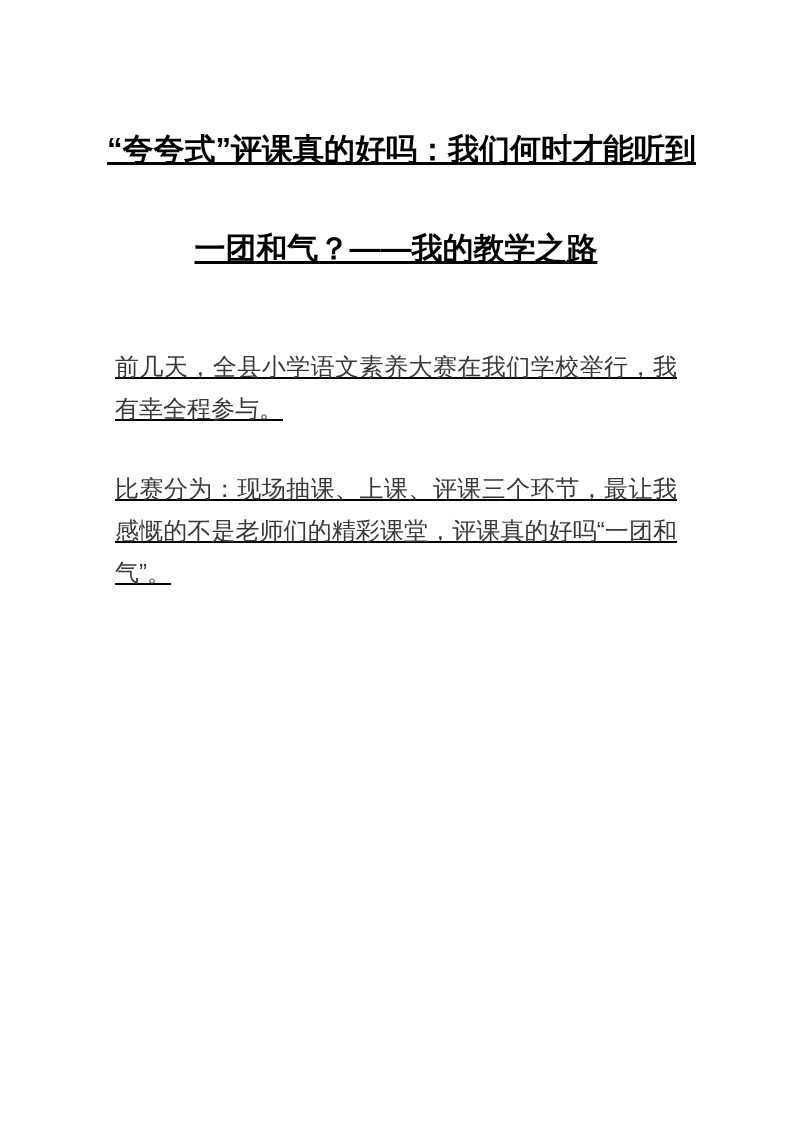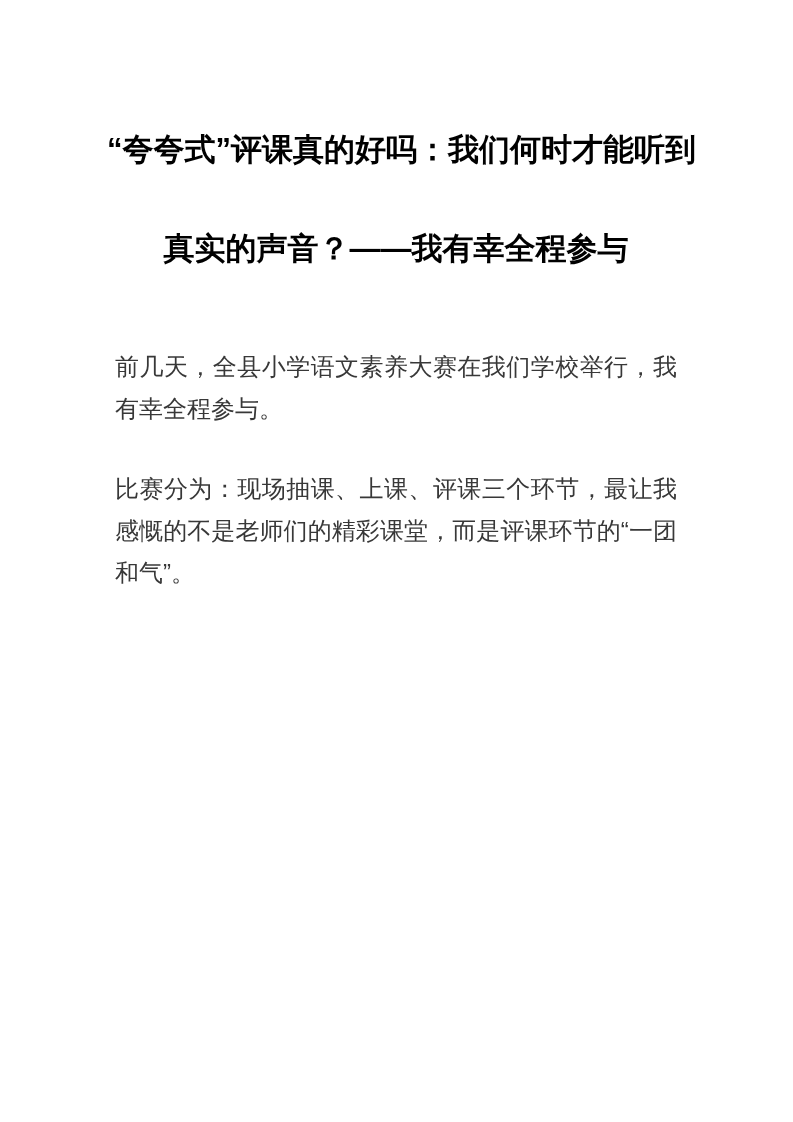--- a/index.html
+++ b/index.html
@@ -7,20 +7,21 @@
     padding: 0;
     background: #ffffff;
   }
   .page {
     position: relative;
     width: 785px;
     height: 1122px;
     background: #ffffff;
     overflow: hidden;
     font-family: "Liberation Sans", "DejaVu Sans", sans-serif;
+    text-decoration: underline;
   }
   .doc-title {
     margin: 100px 100px 0 107px;
     font-size: 31px;
     font-weight: bold;
     line-height: 99px;
     color: #000000;
     text-align: center;
   }
   .title-line {
@@ -39,20 +40,20 @@
   .para-1 { margin-top: 48px; }
   .para-2 { margin-top: 38px; }
   .para-3 { margin-top: 211px; }
 </style>
 </head>
 <body>
 
 <div class="page">
   <h1 class="doc-title">
     <span class="title-line">“夸夸式”评课真的好吗：我们何时才能听到</span>
-    <span class="title-line">真实的声音？——我有幸全程参与</span>
+    <span class="title-line">一团和气？——我的教学之路</span>
   </h1>
 
   <p class="para para-1">前几天，全县小学语文素养大赛在我们学校举行，我有幸全程参与。</p>
 
-  <p class="para para-2">比赛分为：现场抽课、上课、评课三个环节，最让我感慨的不是老师们的精彩课堂，而是评课环节的“一团和气”。</p>
+  <p class="para para-2">比赛分为：现场抽课、上课、评课三个环节，最让我感慨的不是老师们的精彩课堂，评课真的好吗“一团和气”。</p>
 
 </div>
 
 </body></html>

